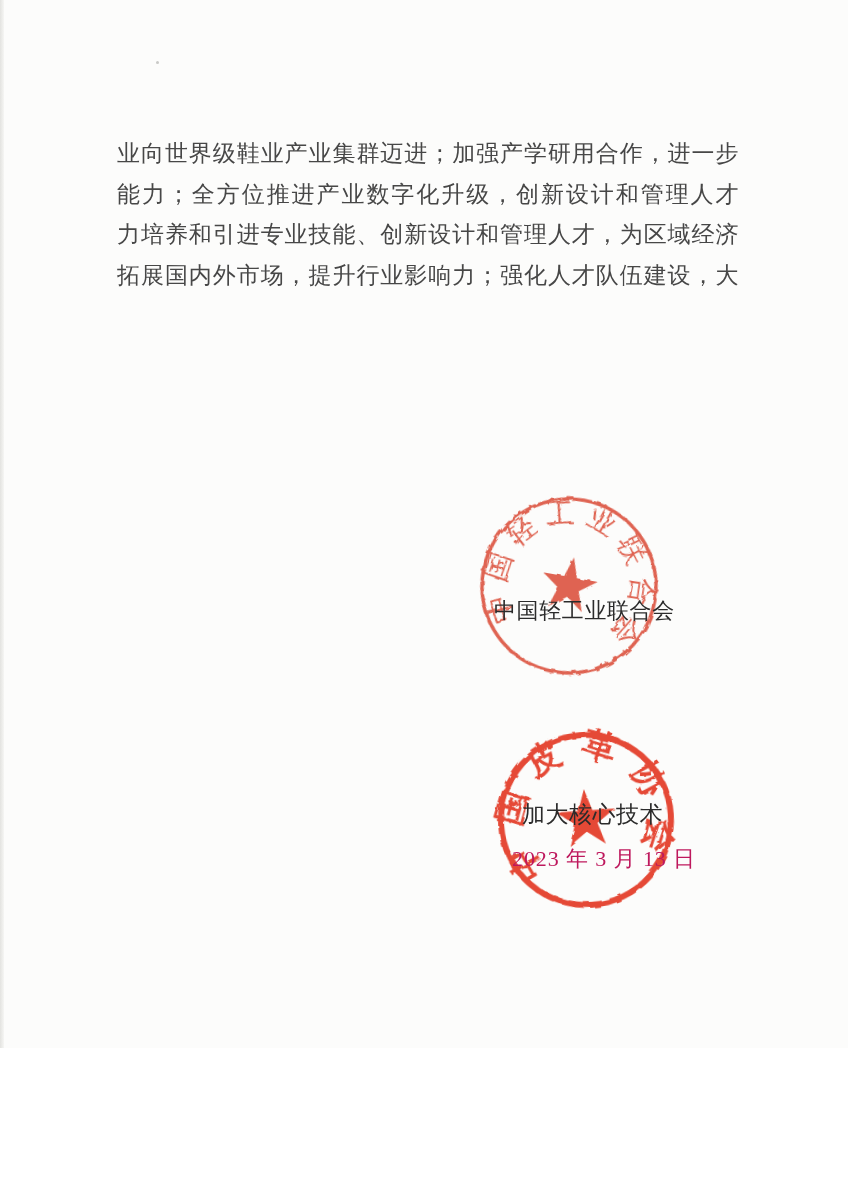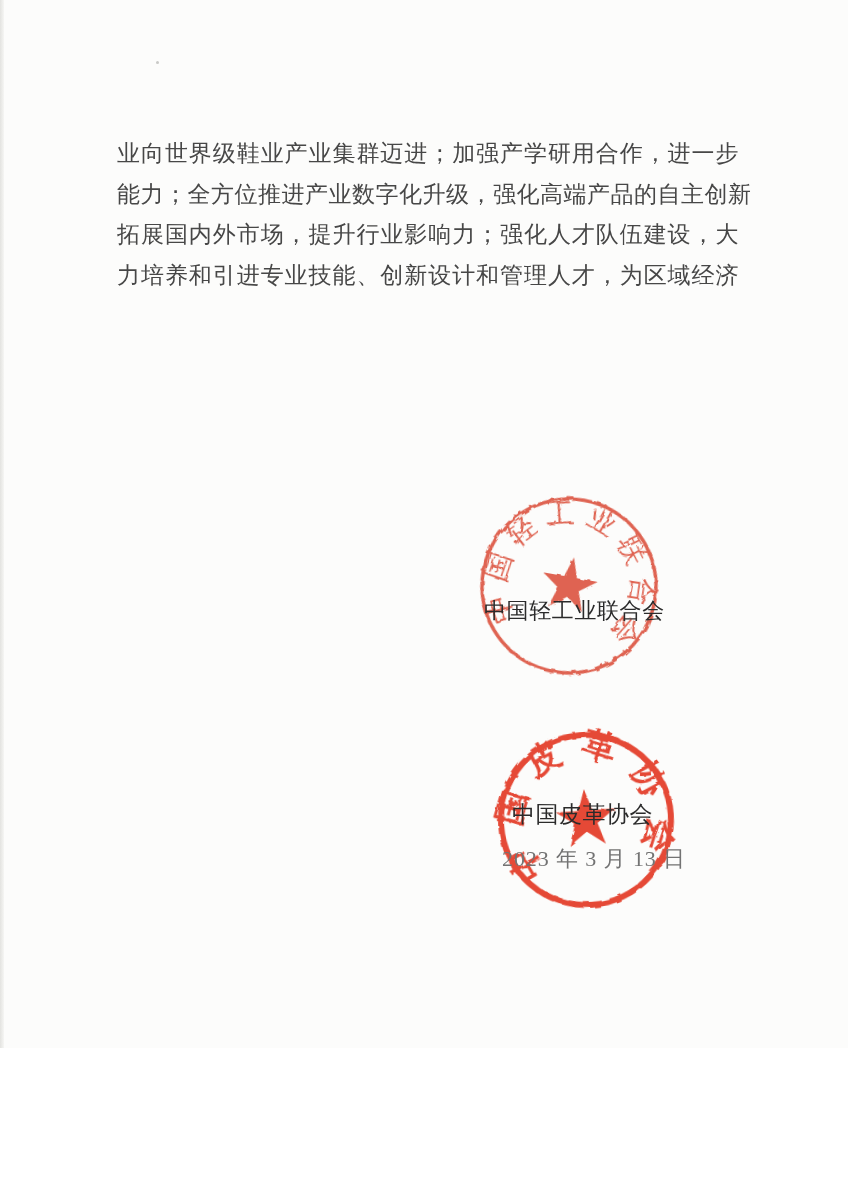--- a/index.html
+++ b/index.html
@@ -46,38 +46,39 @@
     font-family:"Liberation Serif", serif;
     font-size:34px;letter-spacing:16px;fill:#e63b26;font-weight:bold;
   }
 
   
   .caption{
     position:absolute;
     color:#2b2b2b;
     font-family:"Liberation Serif", serif;
     white-space:nowrap;
+    margin-left:10px;
   }
   .cap1{left:484px;top:596px;font-size:22px;letter-spacing:0.6px;}
   .cap2{left:512px;top:799px;font-size:23px;letter-spacing:0.5px;}
-  .date{left:502px;top:844px;font-size:22px;letter-spacing:0.9px;color:#737373;}
+  .date{left:502px;top:844px;font-size:22px;letter-spacing:0.9px;color:#be185d;}
 </style>
 </head>
 <body>
 
 <div class="page">
   <div class="scan-edge"></div>
   <div class="scan-speck speck-a"></div>
   <div class="scan-speck speck-b"></div>
 
   <div class="body-text">
     <div class="line">业向世界级鞋业产业集群迈进；加强产学研用合作，进一步</div>
-    <div class="line">能力；全方位推进产业数字化升级，强化高端产品的自主创新</div>
+    <div class="line">能力；全方位推进产业数字化升级，创新设计和管理人才</div>
+    <div class="line">力培养和引进专业技能、创新设计和管理人才，为区域经济</div>
     <div class="line">拓展国内外市场，提升行业影响力；强化人才队伍建设，大</div>
-    <div class="line">力培养和引进专业技能、创新设计和管理人才，为区域经济</div>
   </div>
 
   <svg class="seal seal1" width="200" height="200" viewBox="0 0 200 200">
     <defs>
       <filter id="rough1" x="-10%" y="-10%" width="120%" height="120%">
         <feTurbulence type="fractalNoise" baseFrequency="0.12" numOctaves="2" result="n"></feTurbulence>
         <feDisplacementMap in="SourceGraphic" in2="n" scale="4"></feDisplacementMap>
       </filter>
       <path id="arc1" d="M 55.5 144.5 A 63 63 0 1 1 144.5 144.5" fill="none"></path>
     </defs>
@@ -100,15 +101,15 @@
       <path id="arc2" d="M 59.9 148.6 A 63 63 0 1 1 140.1 148.6" fill="none"></path>
     </defs>
     <g filter="url(#rough2)" transform="rotate(-4 100 100)" opacity="0.92">
       <circle cx="100" cy="100" r="85" fill="none" stroke="#e63b26" stroke-width="6"></circle>
       <polygon fill="#e63b26" transform="translate(100 100)" points="0,-31 7,-9.6 29.5,-9.6 11.3,3.7 18.2,25.1 0,11.8 -18.2,25.1 -11.3,3.7 -29.5,-9.6 -7,-9.6"></polygon>
       <text class="arc-text2">
         <textPath href="#arc2" startOffset="2">中国皮革协会</textPath>
       </text>
     </g>
   </svg>
-  <div class="caption cap2">中国皮革协会</div>
+  <div class="caption cap2">加大核心技术</div>
   <div class="caption date">2023 年 3 月 13 日</div>
 </div>
 
 </body></html>

